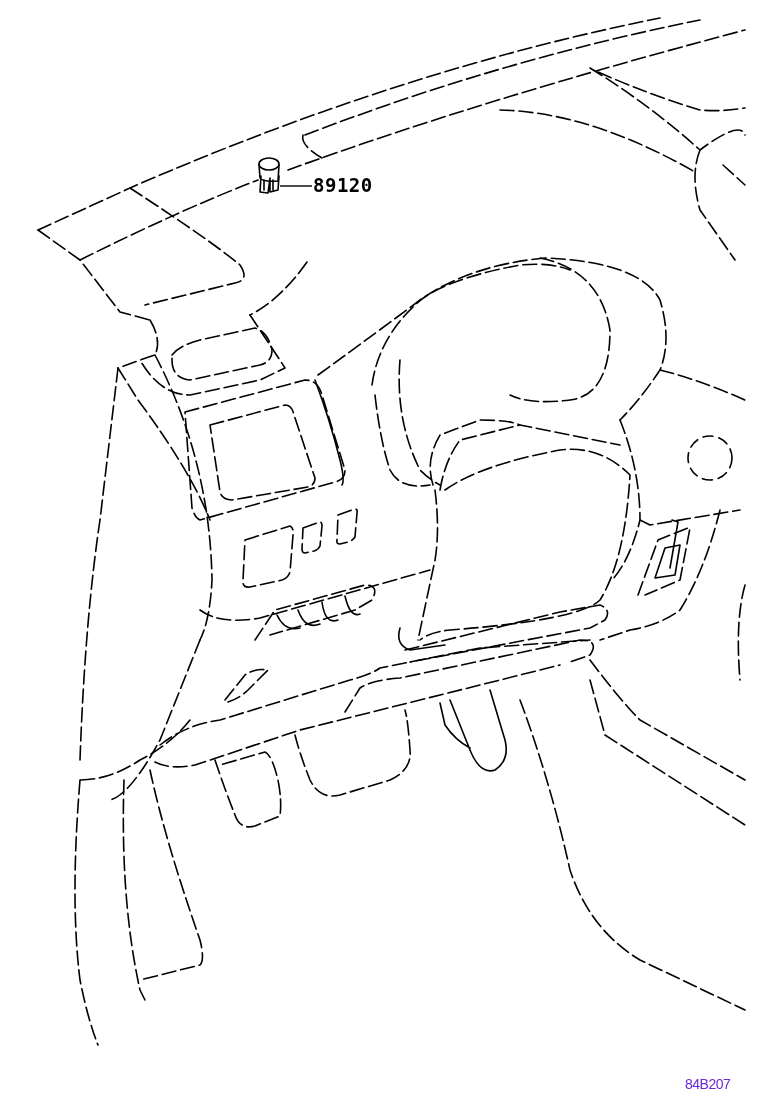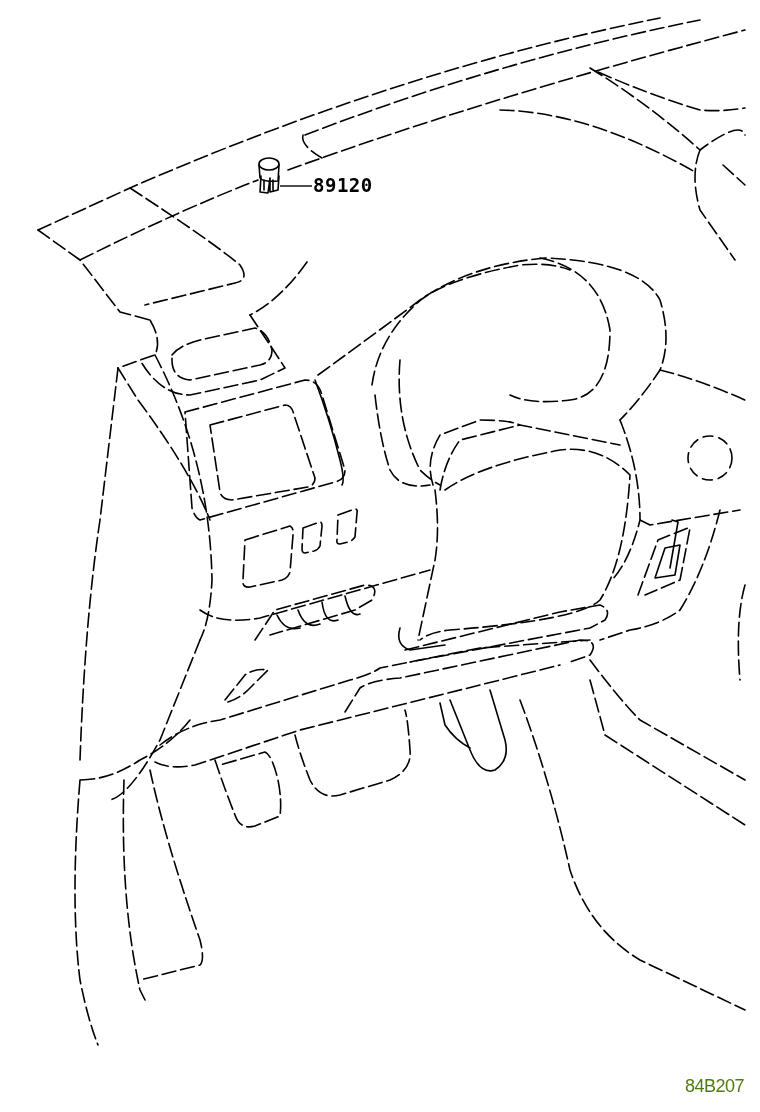--- a/index.html
+++ b/index.html
@@ -9,21 +9,21 @@
   .ln { fill: none; stroke: #000; stroke-width: 1.6; stroke-linecap: round; stroke-linejoin: round; }
   .dash { stroke-dasharray: 14 5; }
   .dash2 { stroke-dasharray: 10 6; }
   .part-label {
     position: absolute; left: 313px; top: 174px;
     font-family: "DejaVu Sans Mono", monospace; font-weight: bold; font-size: 19px;
     color: #000; letter-spacing: 0.5px;
   }
   .fig-code {
     position: absolute; left: 685px; top: 1076px;
-    font-family: "Liberation Sans", sans-serif; font-size: 18px; color: #4d7c0f; letter-spacing: -0.5px;
+    font-family: "Liberation Sans", sans-serif; font-size: 14px; color: #6d28d9; letter-spacing: -0.5px;
   }
 </style>
 </head>
 <body>
 
 <div class="canvas">
   <svg width="760" height="1112" viewBox="0 0 760 1112">
 
     <path class="ln dash" d="M38,230 L130,188 Q400,70 660,18"></path>
     <path class="ln dash" d="M305,135 Q500,60 700,20"></path>

